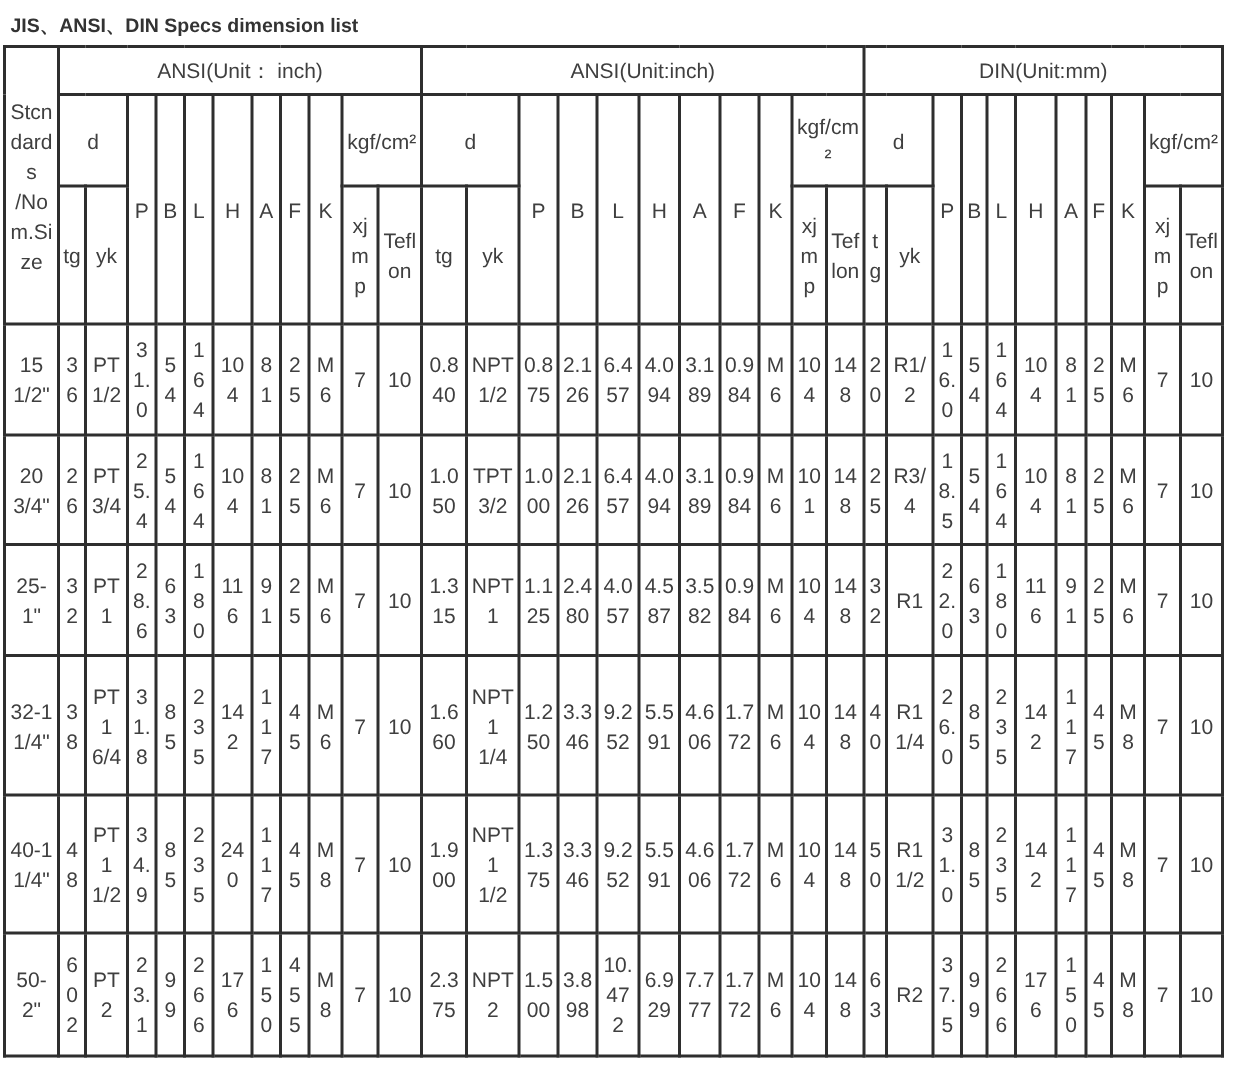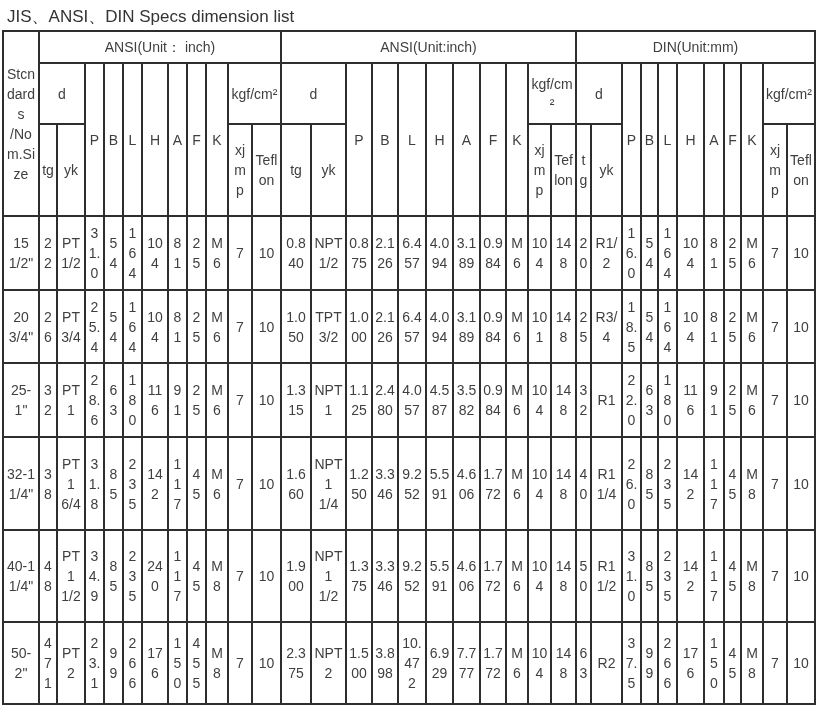--- a/index.html
+++ b/index.html
@@ -5,22 +5,22 @@
   * { box-sizing: border-box; }
   html, body { margin: 0; padding: 0; }
   body {
     width: 835px; height: 711px;
     background: #ffffff;
     font-family: "Liberation Sans", sans-serif;
     color: #3f3f3f;
     overflow: hidden;
   }
   .page-title {
-    font-size: 17px;
-    font-weight: 400;
+    font-size: 13px;
+    font-weight: 700;
     color: #333333;
     margin: 8px 0 5px 7px;
     line-height: 17px;
   }
   table.specs {
     border-collapse: collapse;
     table-layout: fixed;
     margin-left: 2px;
   }
   table.specs td {
@@ -149,21 +149,21 @@
 
       <td>tg</td>
       <td>yk</td>
       <td>xjmp</td>
       <td class="hdr-teflon">Teflon</td>
     </tr>
   </thead>
   <tbody id="tbody">
       <tr>
         <td>15 1/2"</td>
-        <td>22</td>
+        <td>36</td>
         <td>PT1/2</td>
         <td>31.0</td>
         <td>54</td>
         <td>164</td>
         <td>104</td>
         <td>81</td>
         <td>25</td>
         <td>M6</td>
         <td>7</td>
         <td>10</td>
@@ -329,21 +329,21 @@
         <td>235</td>
         <td>142</td>
         <td>117</td>
         <td>45</td>
         <td>M8</td>
         <td>7</td>
         <td>10</td>
       </tr>
       <tr>
         <td>50-2"</td>
-        <td>471</td>
+        <td>602</td>
         <td>PT2</td>
         <td>23.1</td>
         <td>99</td>
         <td>266</td>
         <td>176</td>
         <td>150</td>
         <td>455</td>
         <td>M8</td>
         <td>7</td>
         <td>10</td>

